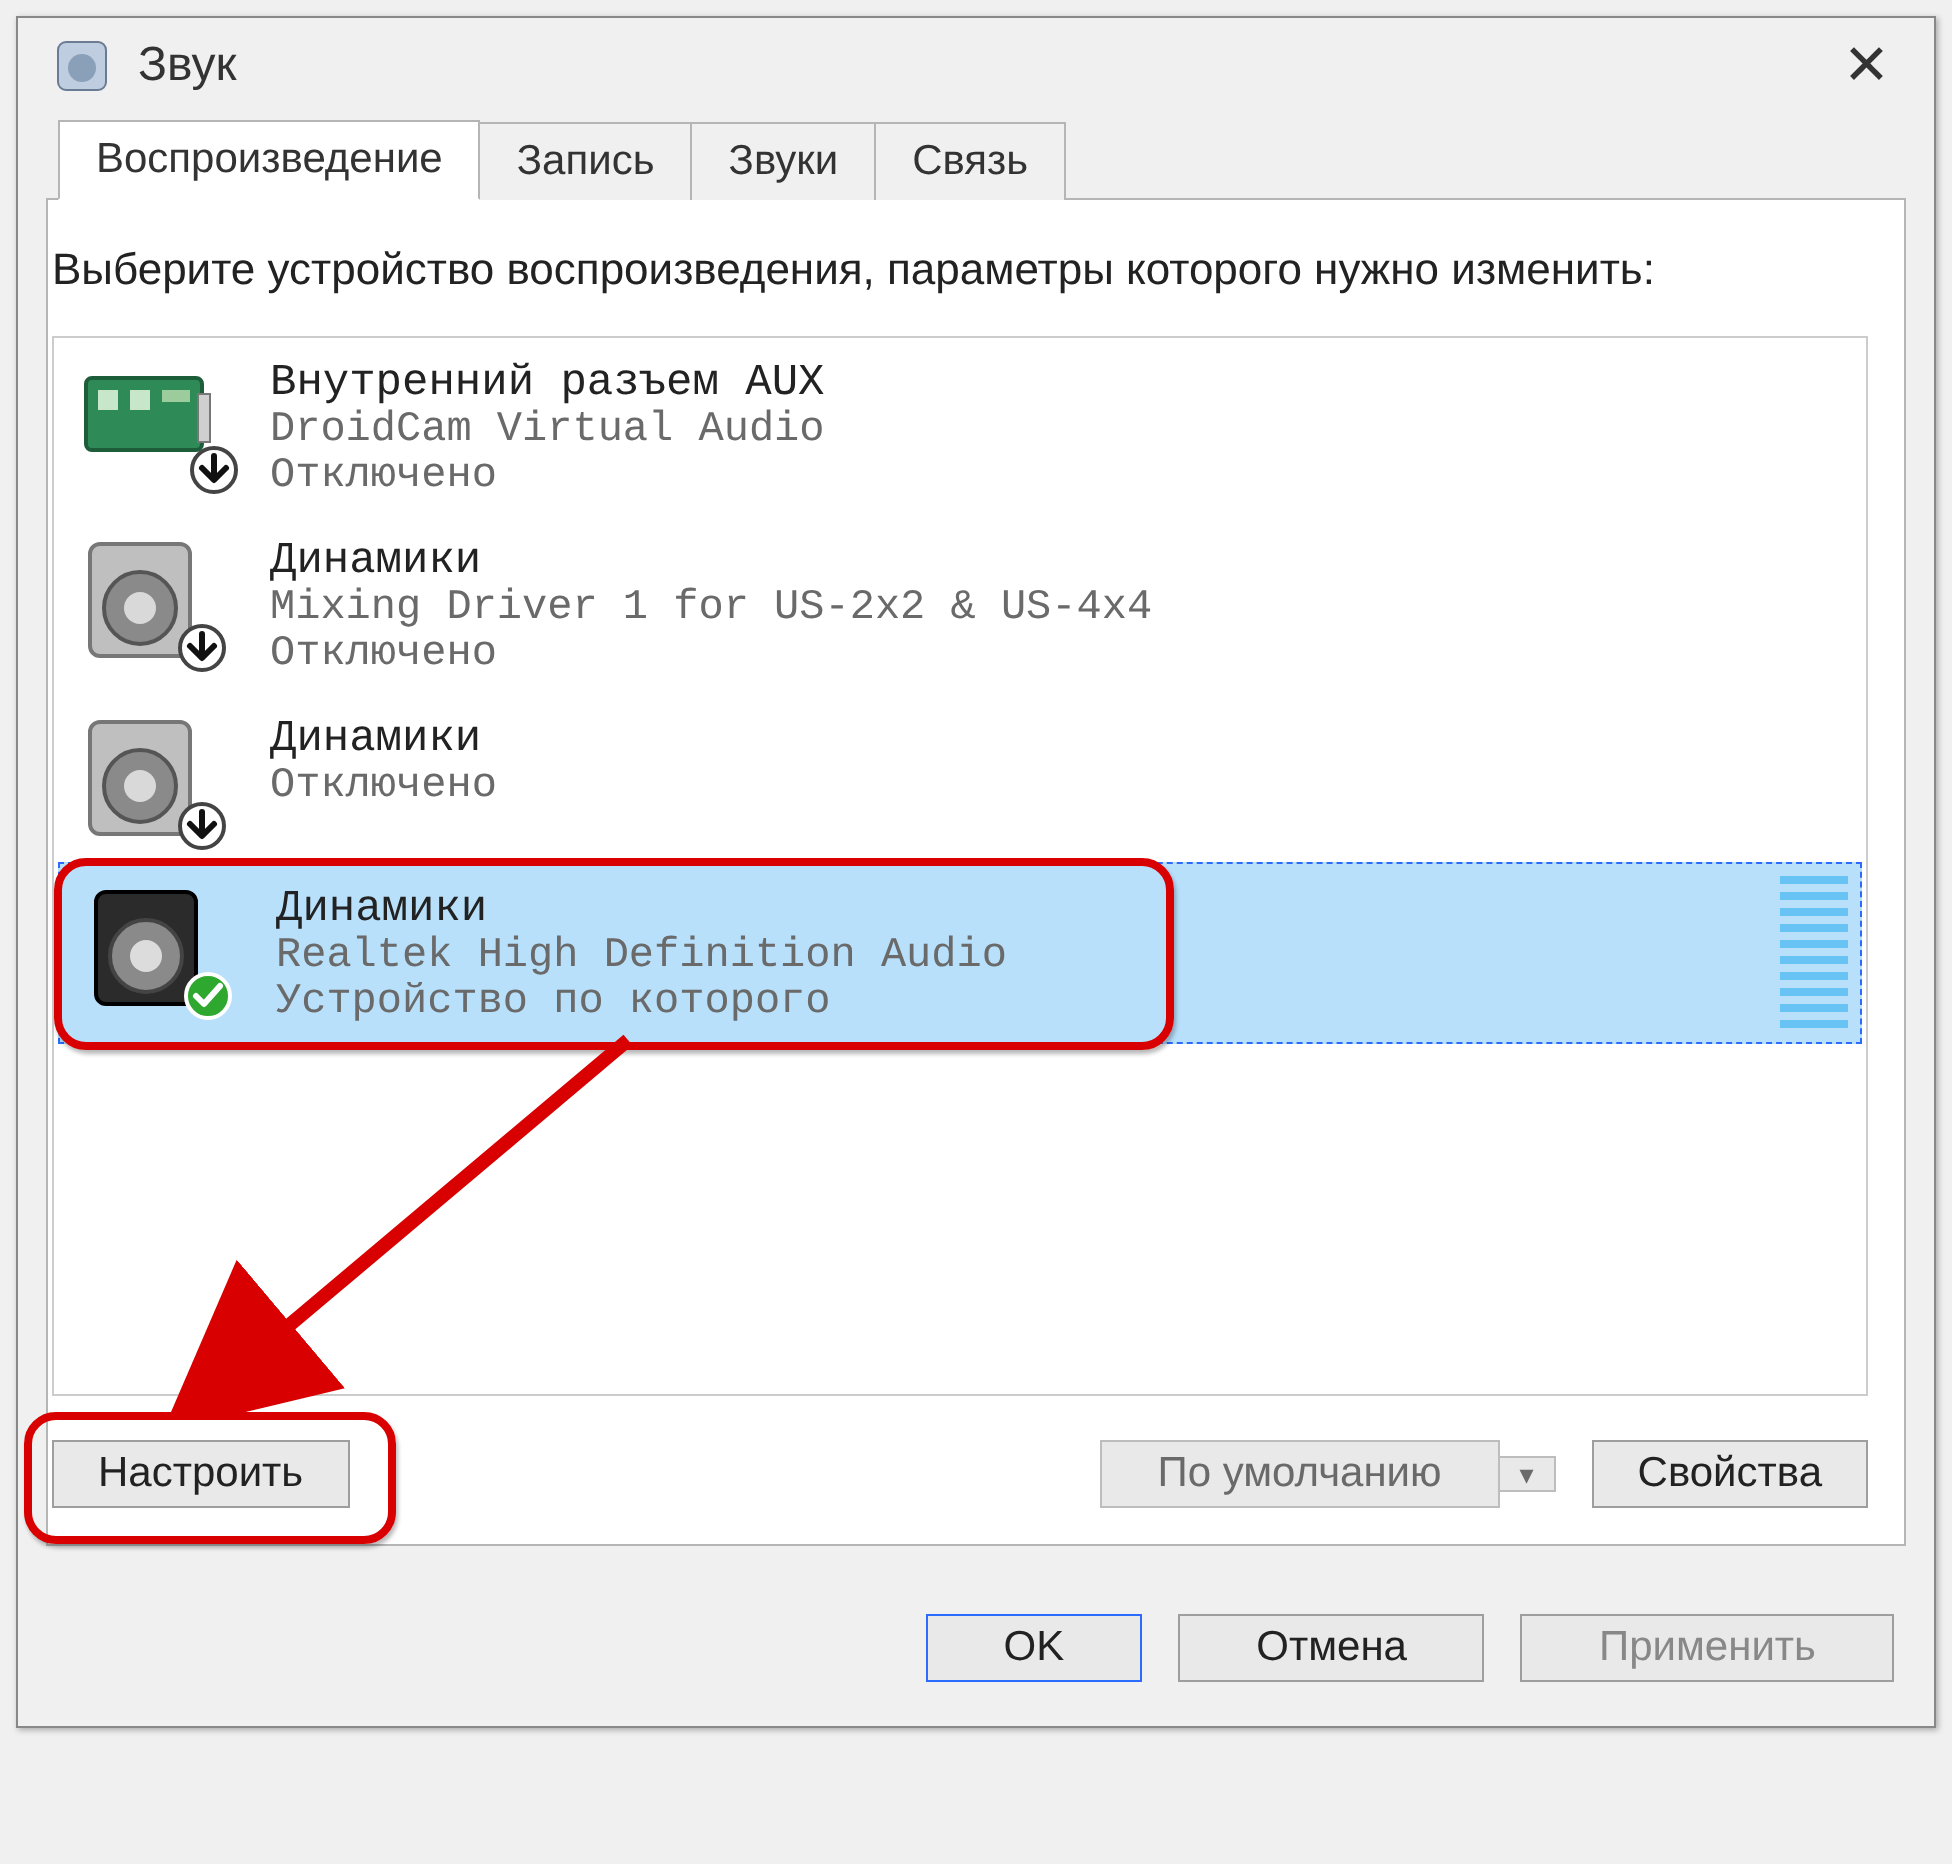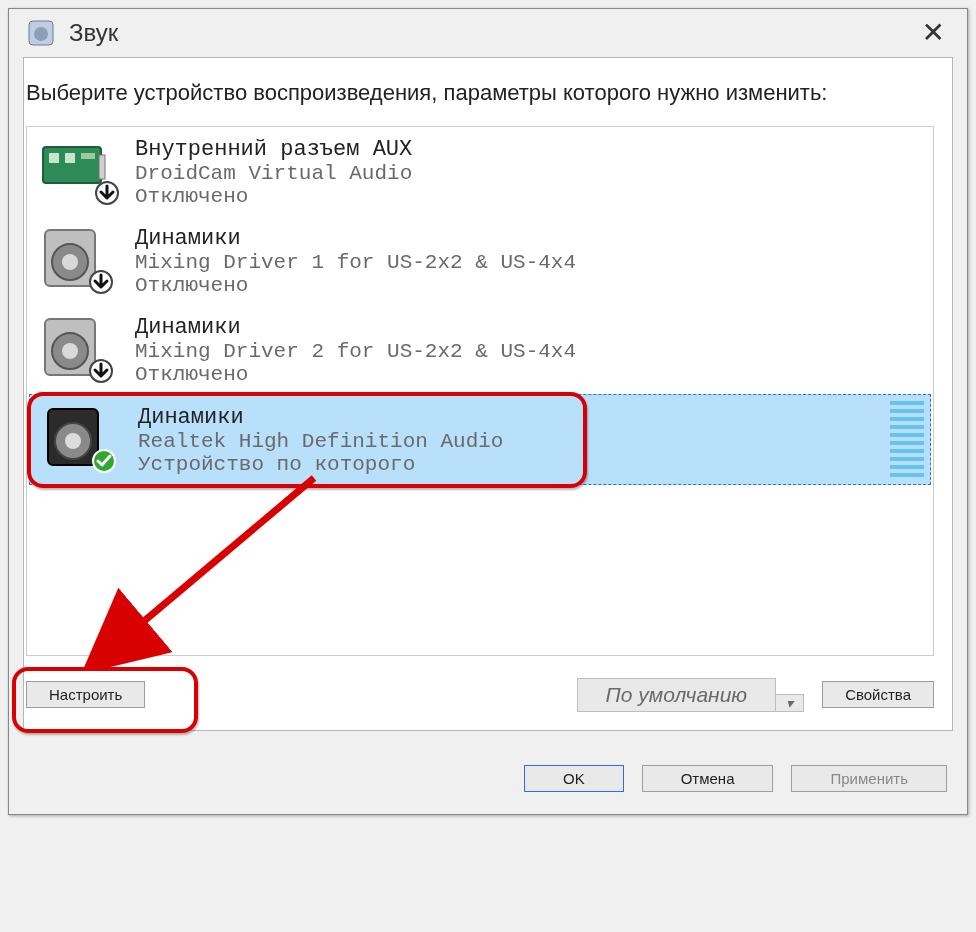--- a/index.html
+++ b/index.html
@@ -123,33 +123,32 @@
   .hl-device { top: -3px; left: -3px; width: 560px; height: 96px; }
   .hl-button { top: -14px; left: -14px; width: 186px; height: 66px; }
   .bottom-row {
     display: flex;
     justify-content: space-between;
     align-items: center;
     margin-top: 22px;
     position: relative;
   }
   .btn {
-    font-size: 15px;
+    font-size: 21px;
     color: #222;
     padding: 4px 22px;
     background: #e9e9e9;
     border: 1px solid #9e9e9e;
     cursor: pointer;
     position: relative;
   }
   .right-btns { display: flex; gap: 18px; align-items: center; }
   .split-btn {
     display: flex;
-    align-items: flex-end;
-    font-style: italic;
+    align-items: center;
   }
   .split-btn .btn-main {
     font-size: 21px;
     color: #6a6a6a;
     padding: 4px 28px;
     background: #e9e9e9;
     border: 1px solid #bdbdbd;
   }
   .split-btn .btn-arrow {
     width: 28px;
@@ -221,20 +220,26 @@
       <svg class="title-icon">
           <use href="#title-speaker"></use>
         </svg>
       <span>Звук</span>
     </div>
     <div class="close-btn">✕</div>
   </div>
 
   <div class="body">
 
+    <div class="tab-strip">
+      <div class="tab active">Воспроизведение</div>
+      <div class="tab">Запись</div>
+      <div class="tab">Звуки</div>
+      <div class="tab">Связь</div>
+    </div>
 
     <div class="tab-panel">
       <div class="instruction">Выберите устройство воспроизведения, параметры которого нужно изменить:</div>
 
       <div class="device-list">
 
         <div class="device-item">
           <div class="device-icon-wrap">
             <svg width="70" height="64">
                 <use href="#card-icon"></use>
@@ -270,21 +275,20 @@
           <div class="device-icon-wrap">
             <svg width="62" height="68">
                 <use href="#speaker-icon"></use>
               </svg>
             <svg width="24" height="24" style="position:absolute;right:4px;bottom:-2px">
                 <use href="#badge-down"></use>
               </svg>
           </div>
           <div class="device-text">
             <div class="dev-name">Динамики</div>
-            <div class="dev-desc">Mixing Driver 2 for US-2x2 &amp; US-4x4</div>
             <div class="dev-status">Отключено</div>
           </div>
         </div>
 
         <div class="device-item selected">
           <div class="hl-ring hl-device"></div>
           <div class="device-icon-wrap">
             <svg width="62" height="68">
                 <use href="#speaker-dark"></use>
               </svg>

